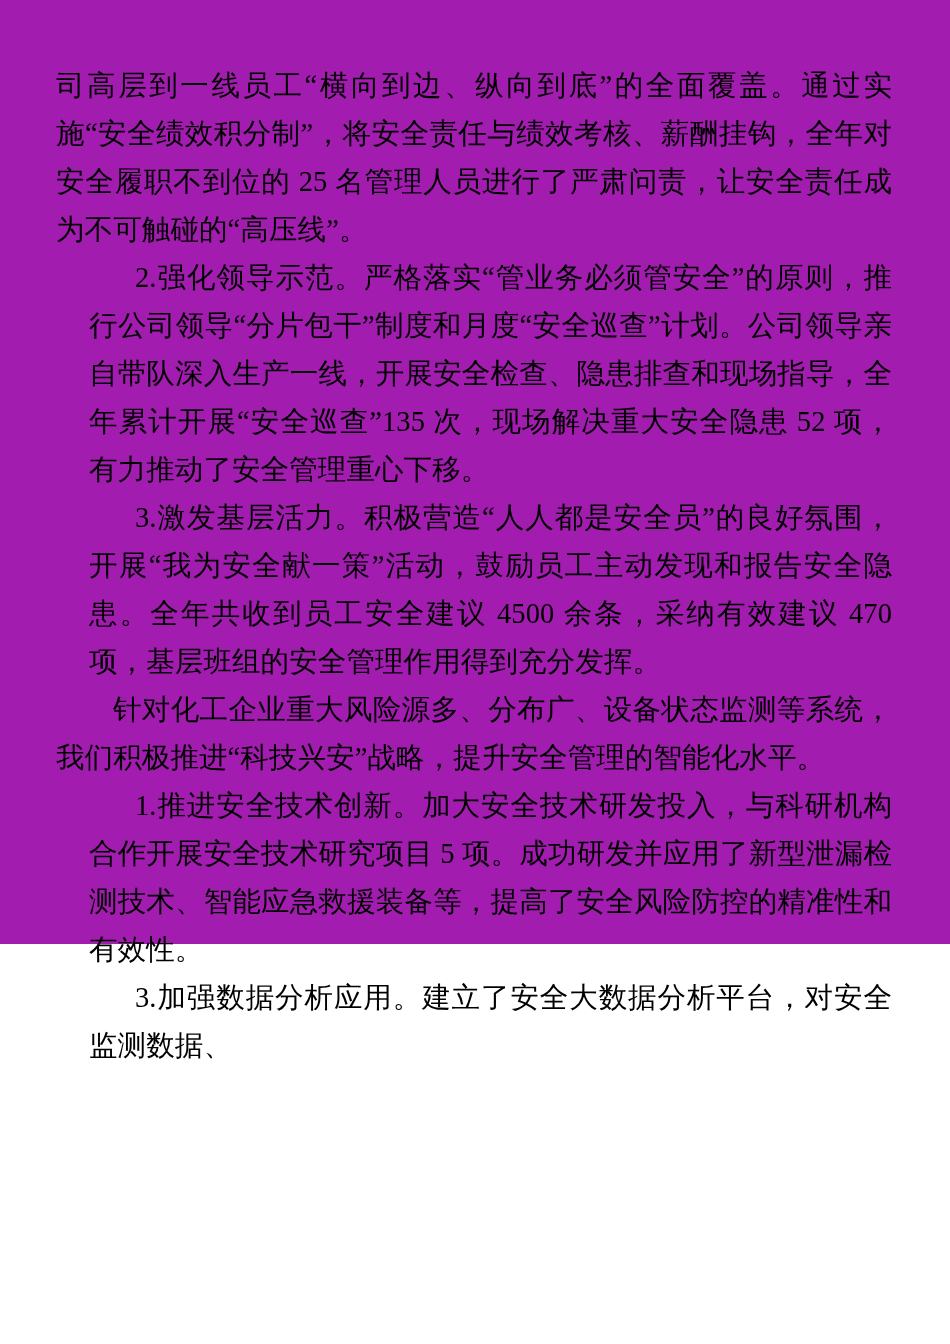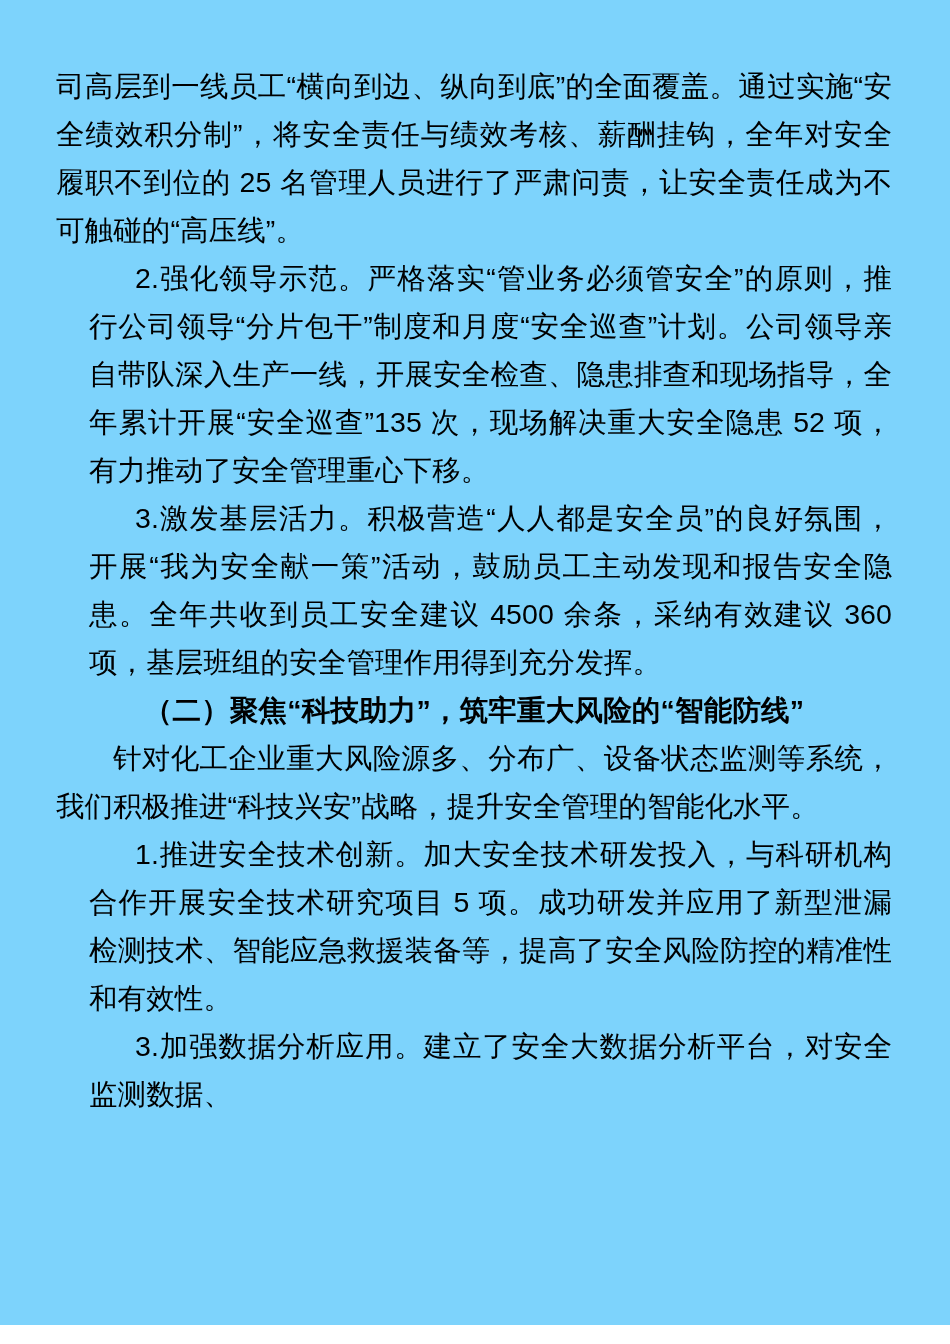--- a/index.html
+++ b/index.html
@@ -9,23 +9,24 @@
   body {
     width: 950px;
     height: 1344px;
     background: #ffffff;
     font-family: "Liberation Sans", "DejaVu Sans", sans-serif;
     overflow: hidden;
   }
   #page {
     position: relative;
     width: 950px;
-    height: 1325px;
-    background: #7dd3fc;
+    height: 944px;
+    background: #a21caf;
     box-sizing: border-box;
+    font-family: Liberation Serif, serif;
   }
   #doc-body {
     position: absolute;
     left: 56px;
     top: 62px;
     width: 836px;
   }
   .para {
     margin: 0;
     padding: 0;
@@ -63,23 +64,22 @@
 </head>
 <body>
 
 <div id="page">
   <div id="doc-body">
 
     <p class="para cont">司高层到一线员工“横向到边、纵向到底”的全面覆盖。通过实施“安全绩效积分制”，将安全责任与绩效考核、薪酬挂钩，全年对安全履职不到位的 25 名管理人员进行了严肃问责，让安全责任成为不可触碰的“高压线”。</p>
 
     <p class="para indent-hang">2.强化领导示范。严格落实“管业务必须管安全”的原则，推行公司领导“分片包干”制度和月度“安全巡查”计划。公司领导亲自带队深入生产一线，开展安全检查、隐患排查和现场指导，全年累计开展“安全巡查”135 次，现场解决重大安全隐患 52 项，有力推动了安全管理重心下移。</p>
 
-    <p class="para indent-hang">3.激发基层活力。积极营造“人人都是安全员”的良好氛围，开展“我为安全献一策”活动，鼓励员工主动发现和报告安全隐患。全年共收到员工安全建议 4500 余条，采纳有效建议 360 项，基层班组的安全管理作用得到充分发挥。</p>
+    <p class="para indent-hang">3.激发基层活力。积极营造“人人都是安全员”的良好氛围，开展“我为安全献一策”活动，鼓励员工主动发现和报告安全隐患。全年共收到员工安全建议 4500 余条，采纳有效建议 470 项，基层班组的安全管理作用得到充分发挥。</p>
 
-    <h2 class="heading">（二）聚焦“科技助力”，筑牢重大风险的“智能防线”</h2>
 
     <p class="para indent">针对化工企业重大风险源多、分布广、设备状态监测等系统，我们积极推进“科技兴安”战略，提升安全管理的智能化水平。</p>
 
 
     <p class="para indent-hang">1.推进安全技术创新。加大安全技术研发投入，与科研机构合作开展安全技术研究项目 5 项。成功研发并应用了新型泄漏检测技术、智能应急救援装备等，提高了安全风险防控的精准性和有效性。</p>
 
     <p class="para indent-hang">3.加强数据分析应用。建立了安全大数据分析平台，对安全监测数据、</p>
 
   </div>
 </div>

